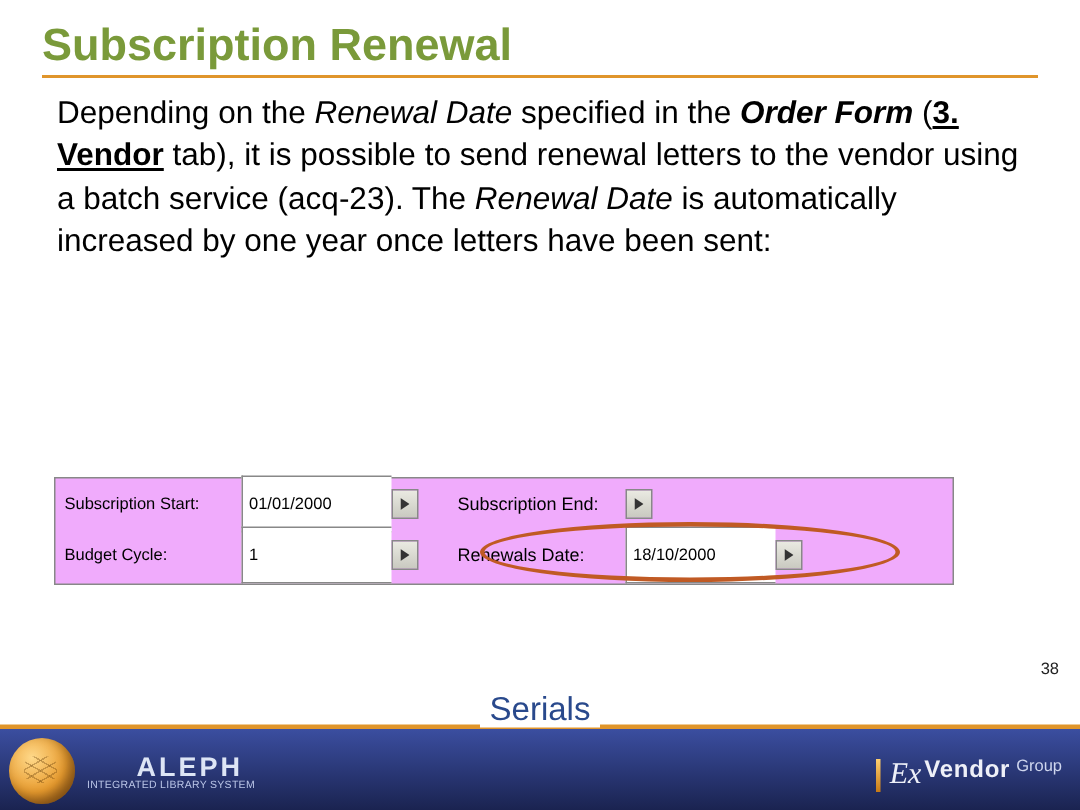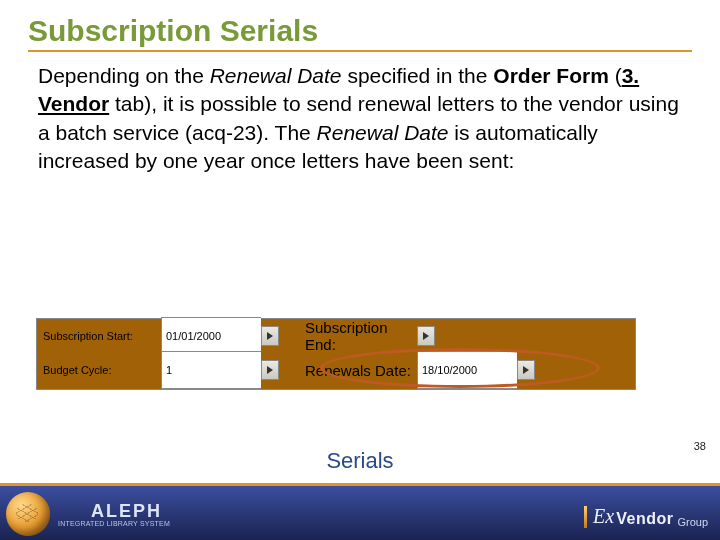--- a/index.html
+++ b/index.html
@@ -30,46 +30,46 @@
     margin: 0 0 10px 0;
   }
   .body-text {
     font-size: 21px;
     color: #000;
     line-height: 1.35;
     margin-left: 10px;
     margin-right: 10px;
   }
   .ital { font-style: italic; }
-  .bolditl { font-weight: bold; }
+  .bolditl { font-style: italic; font-weight: bold; }
   .uline { text-decoration: underline; }
 
   .form-panel {
     position: absolute;
     left: 36px;
     top: 318px;
     width: 600px;
     height: 72px;
-    background: #a16207;
+    background: #f0abfc;
     border: 1px solid #888;
     font-family: Tahoma, Arial, sans-serif;
   }
   .form-row {
     display: flex;
     align-items: center;
     height: 34px;
     padding-left: 6px;
   }
   .form-label {
     font-size: 11px;
     color: #000;
     width: 118px;
   }
   .form-label2 {
-    font-size: 15px;
+    font-size: 12px;
     color: #000;
     width: 112px;
   }
   .form-input {
     width: 100px;
     height: 20px;
     background: #fff;
     border: 1px solid #888;
     border-right: none;
     font-size: 11px;
@@ -127,21 +127,21 @@
     width:720px; height:3px;
     background:#e0952b;
   }
   .footer-center {
     position: absolute;
     left: 0; bottom: 54px;
     width: 720px;
     text-align: center;
     font-size: 22px;
     color: #29498c;
-    padding-bottom: 14px;
+    padding-bottom: 2px;
     background:transparent;
   }
   .footer-center span{
     position:relative;
     top:2px;
     background:#fff;
     padding:0 6px;
   }
 
   .logo-left {
@@ -181,39 +181,39 @@
     font-size: 7px;
     color: #b9c4e6;
     letter-spacing: 0.2px;
   }
 
   .logo-right {
     position: absolute;
     right: 12px;
     bottom: 12px;
     display: flex;
-    align-items: flex-end;
+    align-items: flex-start;
     color: #e9edf8;
   }
   .ex { font-style: italic; font-family: Georgia, serif; font-size: 20px; margin-right:2px; color:#eef0f8;}
   .libris { font-size: 16px; font-weight:bold; letter-spacing:0.5px; color:#eef0f8;}
   .group { font-size: 11px; margin-left:4px; color:#cfd6ee;}
   .lbar {
     width:3px; height:22px;
     background:linear-gradient(#ffd070,#c77a16);
     margin-right:6px;
     align-self:center;
   }
 </style>
 </head>
 <body>
 
 <div class="slide">
 
-  <div class="title">Subscription Serials</div>
+  <div class="title">Subscription Renewal</div>
   <div class="title-underline"></div>
 
   <div class="body-text">
     <span>Depending on the </span><span class="ital">Renewal Date</span><span> specified in the </span><span class="bolditl">Order Form</span><span> (</span><span class="uline"><b>3. Vendor</b></span><span> tab), it is possible to send renewal letters to the vendor using a batch service (acq-23). The </span><span class="ital">Renewal Date</span><span> is automatically increased by one year once letters have been sent:</span>
   </div>
 
   <div class="form-panel">
     <div class="form-row">
       <div class="form-label">Subscription Start:</div>
       <div class="form-input">01/01/2000</div>

